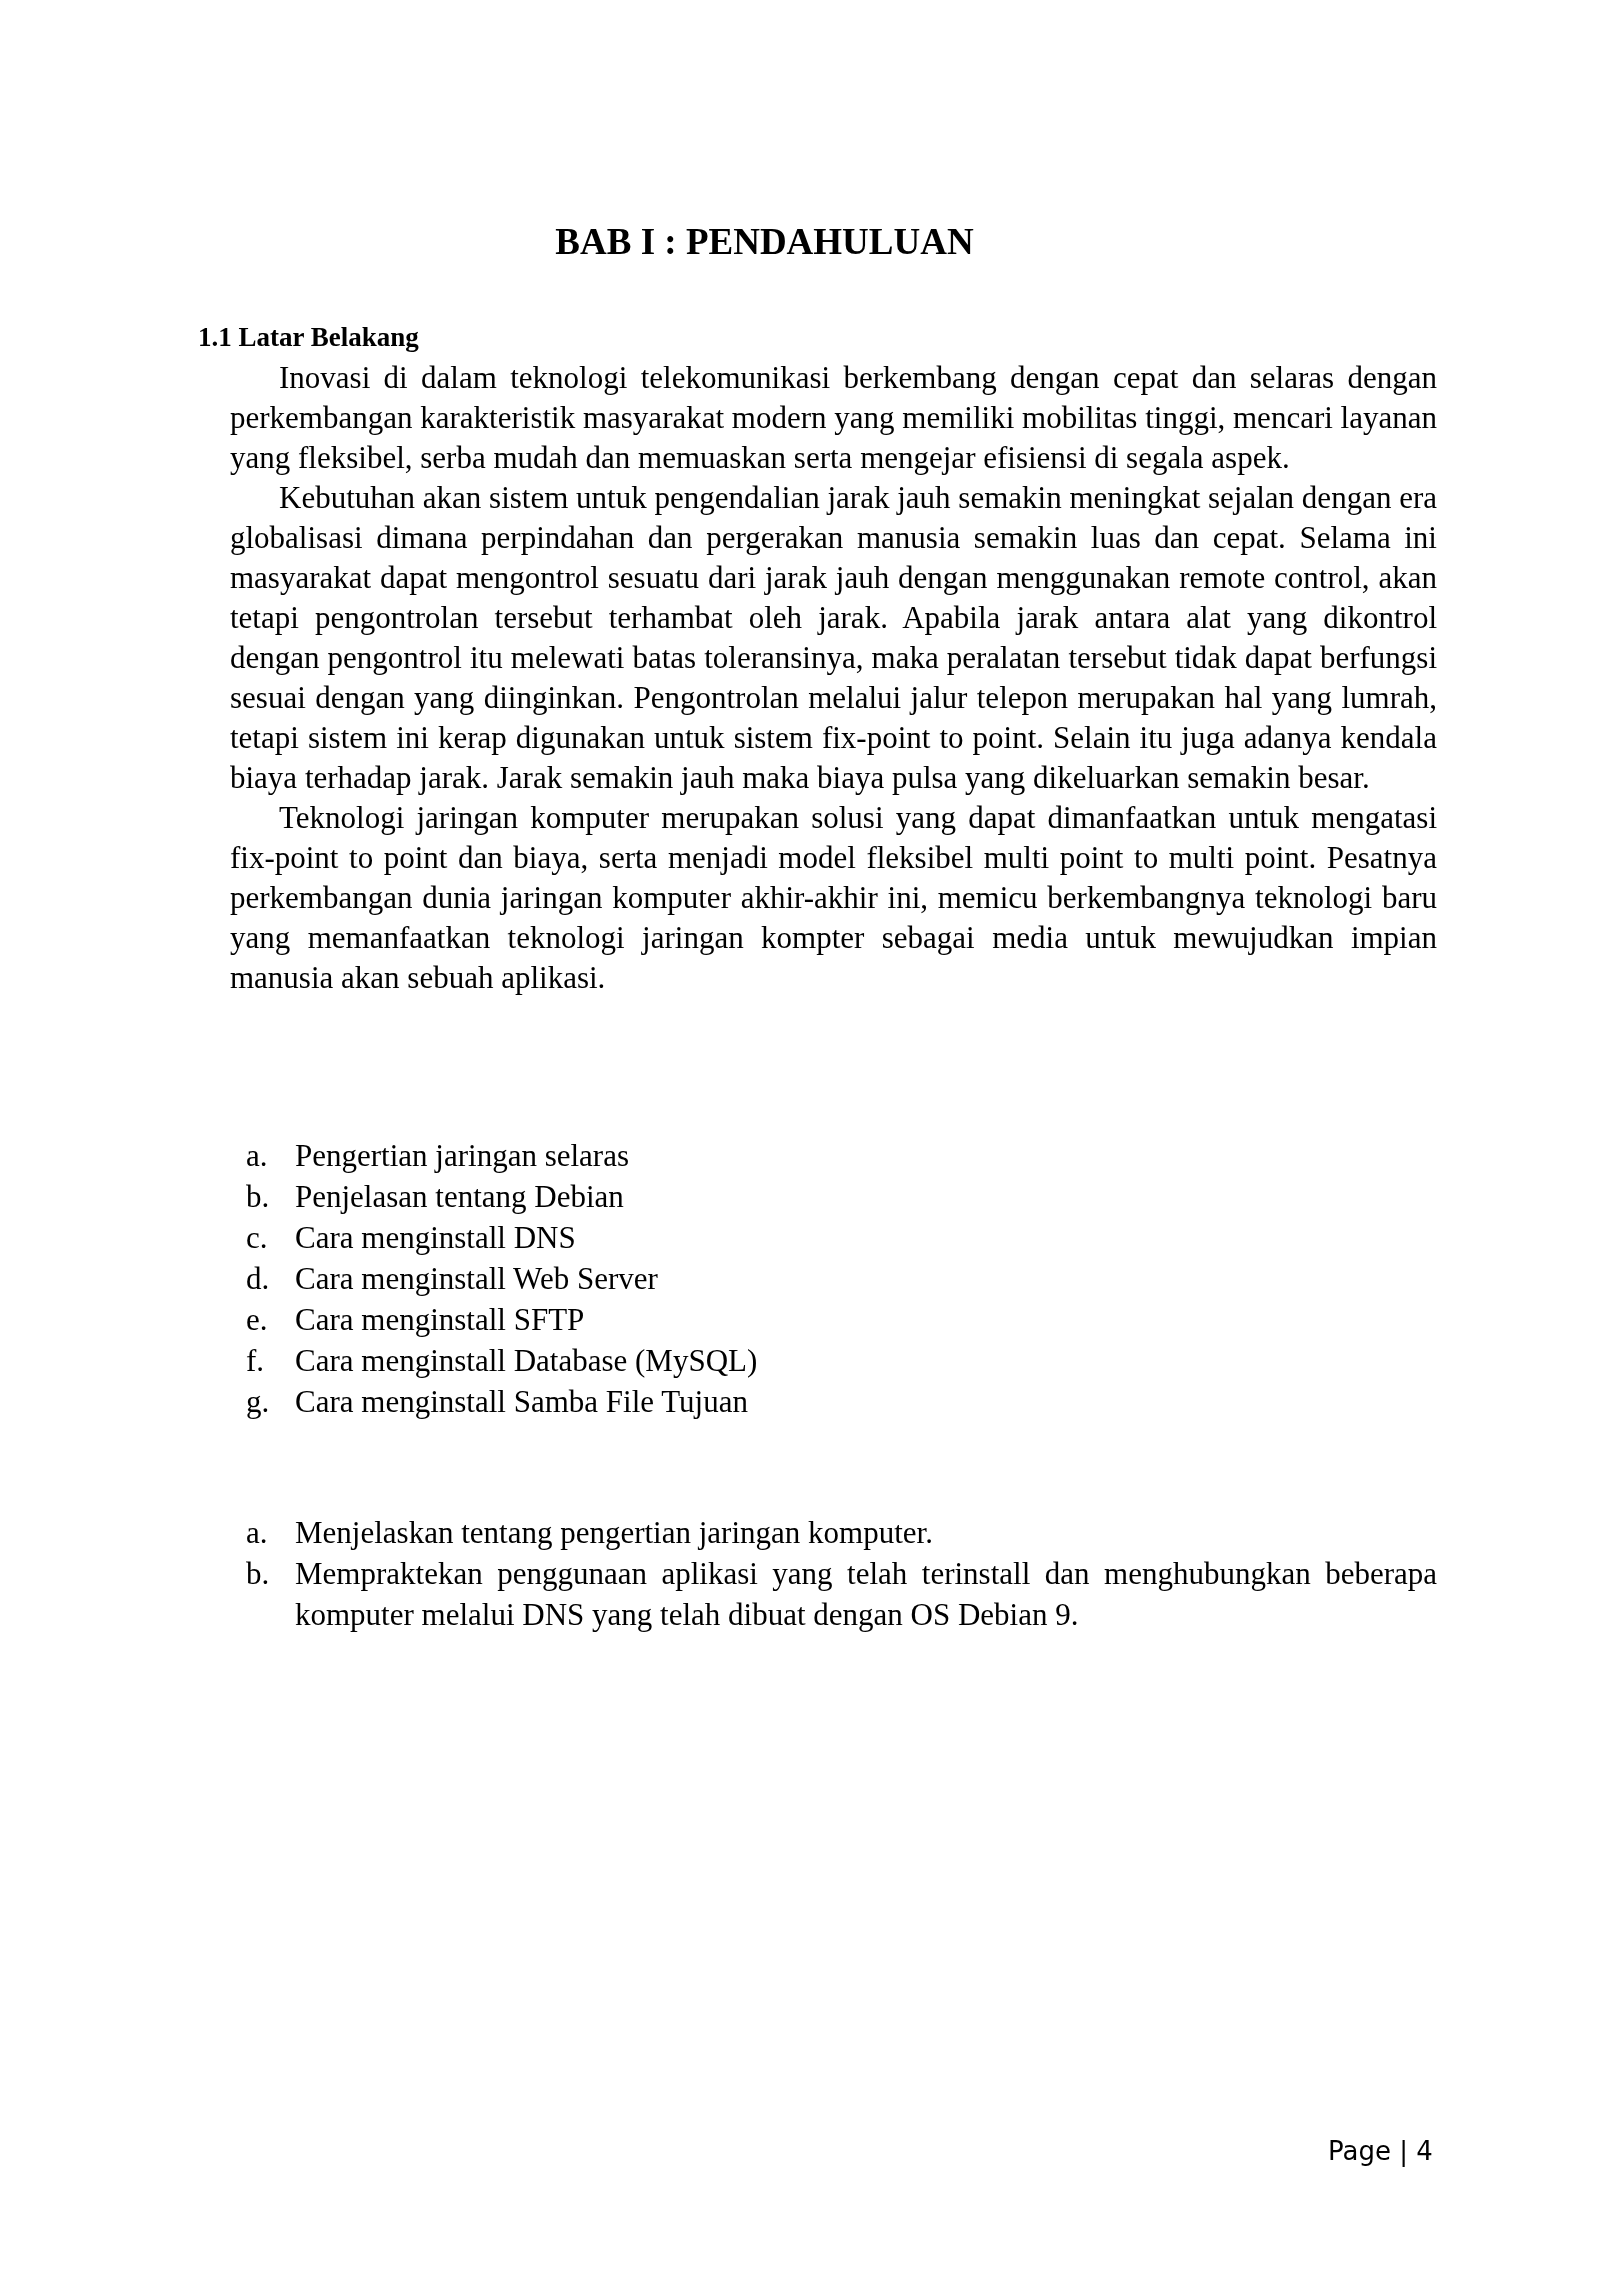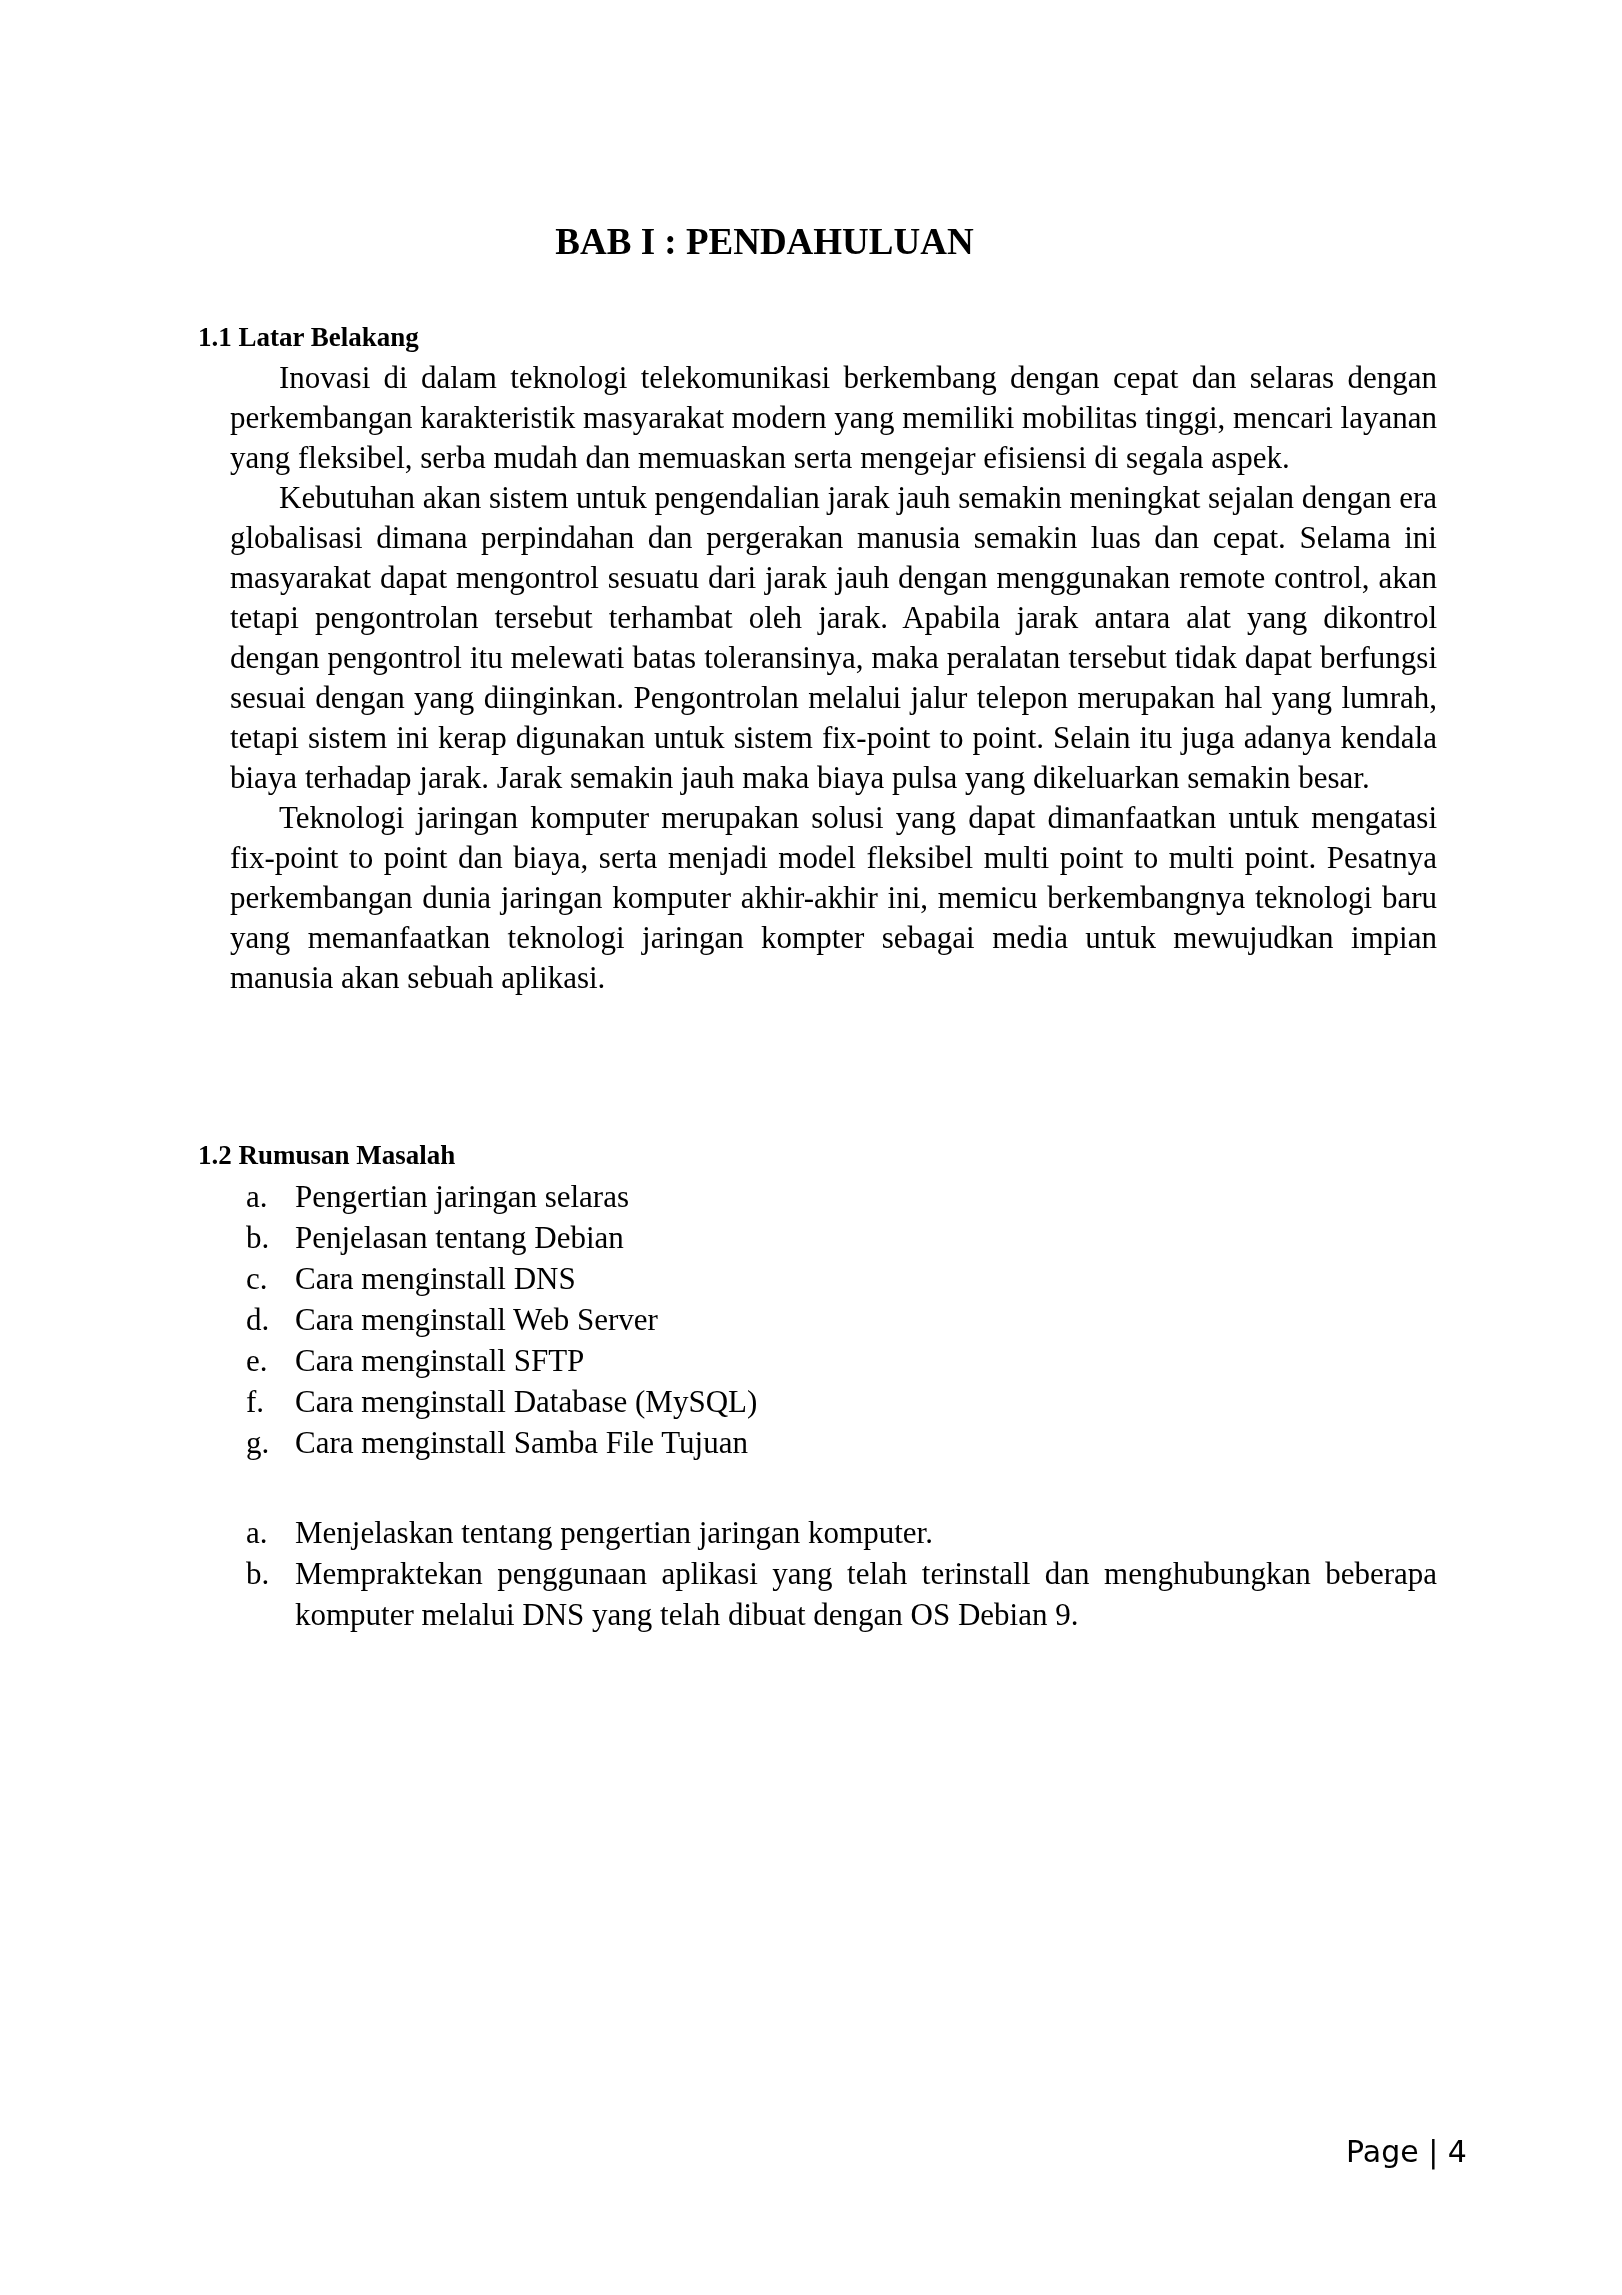--- a/index.html
+++ b/index.html
@@ -69,42 +69,40 @@
       text-align: justify;
     }
     #sec-1 { top: 317px; }
     #sec-2 { top: 1135px; }
     #sec-3 { top: 1512px; }
     .footer {
       position: absolute;
       top: 2135px;
       left: 1328px;
       font-family: "DejaVu Sans", "Liberation Sans", sans-serif;
-      font-size: 30px;
+      font-size: 26px;
       line-height: 33px;
       white-space: pre;
-      margin-left: 18px;
     }
   </style>
 </head>
 <body>
 
 <h1 class="page-title">BAB I : PENDAHULUAN</h1>
 
 <section class="section" id="sec-1">
   <h2 class="section-heading">1.1 Latar Belakang</h2>
   <div class="body-block">
     <p class="para">Inovasi di dalam teknologi telekomunikasi berkembang dengan cepat dan selaras dengan perkembangan karakteristik masyarakat modern yang memiliki mobilitas tinggi, mencari layanan yang fleksibel, serba mudah dan memuaskan serta mengejar efisiensi di segala aspek.</p>
     <p class="para">Kebutuhan akan sistem untuk pengendalian jarak jauh semakin meningkat sejalan dengan era globalisasi dimana perpindahan dan pergerakan manusia semakin luas dan cepat. Selama ini masyarakat dapat mengontrol sesuatu dari jarak jauh dengan menggunakan remote control, akan tetapi pengontrolan tersebut terhambat oleh jarak. Apabila jarak antara alat yang dikontrol dengan pengontrol itu melewati batas toleransinya, maka peralatan tersebut tidak dapat berfungsi sesuai dengan yang diinginkan. Pengontrolan melalui jalur telepon merupakan hal yang lumrah, tetapi sistem ini kerap digunakan untuk sistem fix-point to point. Selain itu juga adanya kendala biaya terhadap jarak. Jarak semakin jauh maka biaya pulsa yang dikeluarkan semakin besar.</p>
     <p class="para">Teknologi jaringan komputer merupakan solusi yang dapat dimanfaatkan untuk mengatasi fix-point to point dan biaya, serta menjadi model fleksibel multi point to multi point. Pesatnya perkembangan dunia jaringan komputer akhir-akhir ini, memicu berkembangnya teknologi baru yang memanfaatkan teknologi jaringan kompter sebagai media untuk mewujudkan impian manusia akan sebuah aplikasi.</p>
   </div>
 </section>
 
 <section class="section" id="sec-2">
-  <h2 class="section-heading">1.2 Rumusan Masalah</h2>
   <ul class="list">
     <li class="list-item">
       <span class="list-marker">a.</span>
       <span class="list-text">Pengertian jaringan selaras</span>
     </li>
     <li class="list-item">
       <span class="list-marker">b.</span>
       <span class="list-text">Penjelasan tentang Debian</span>
     </li>
     <li class="list-item">

